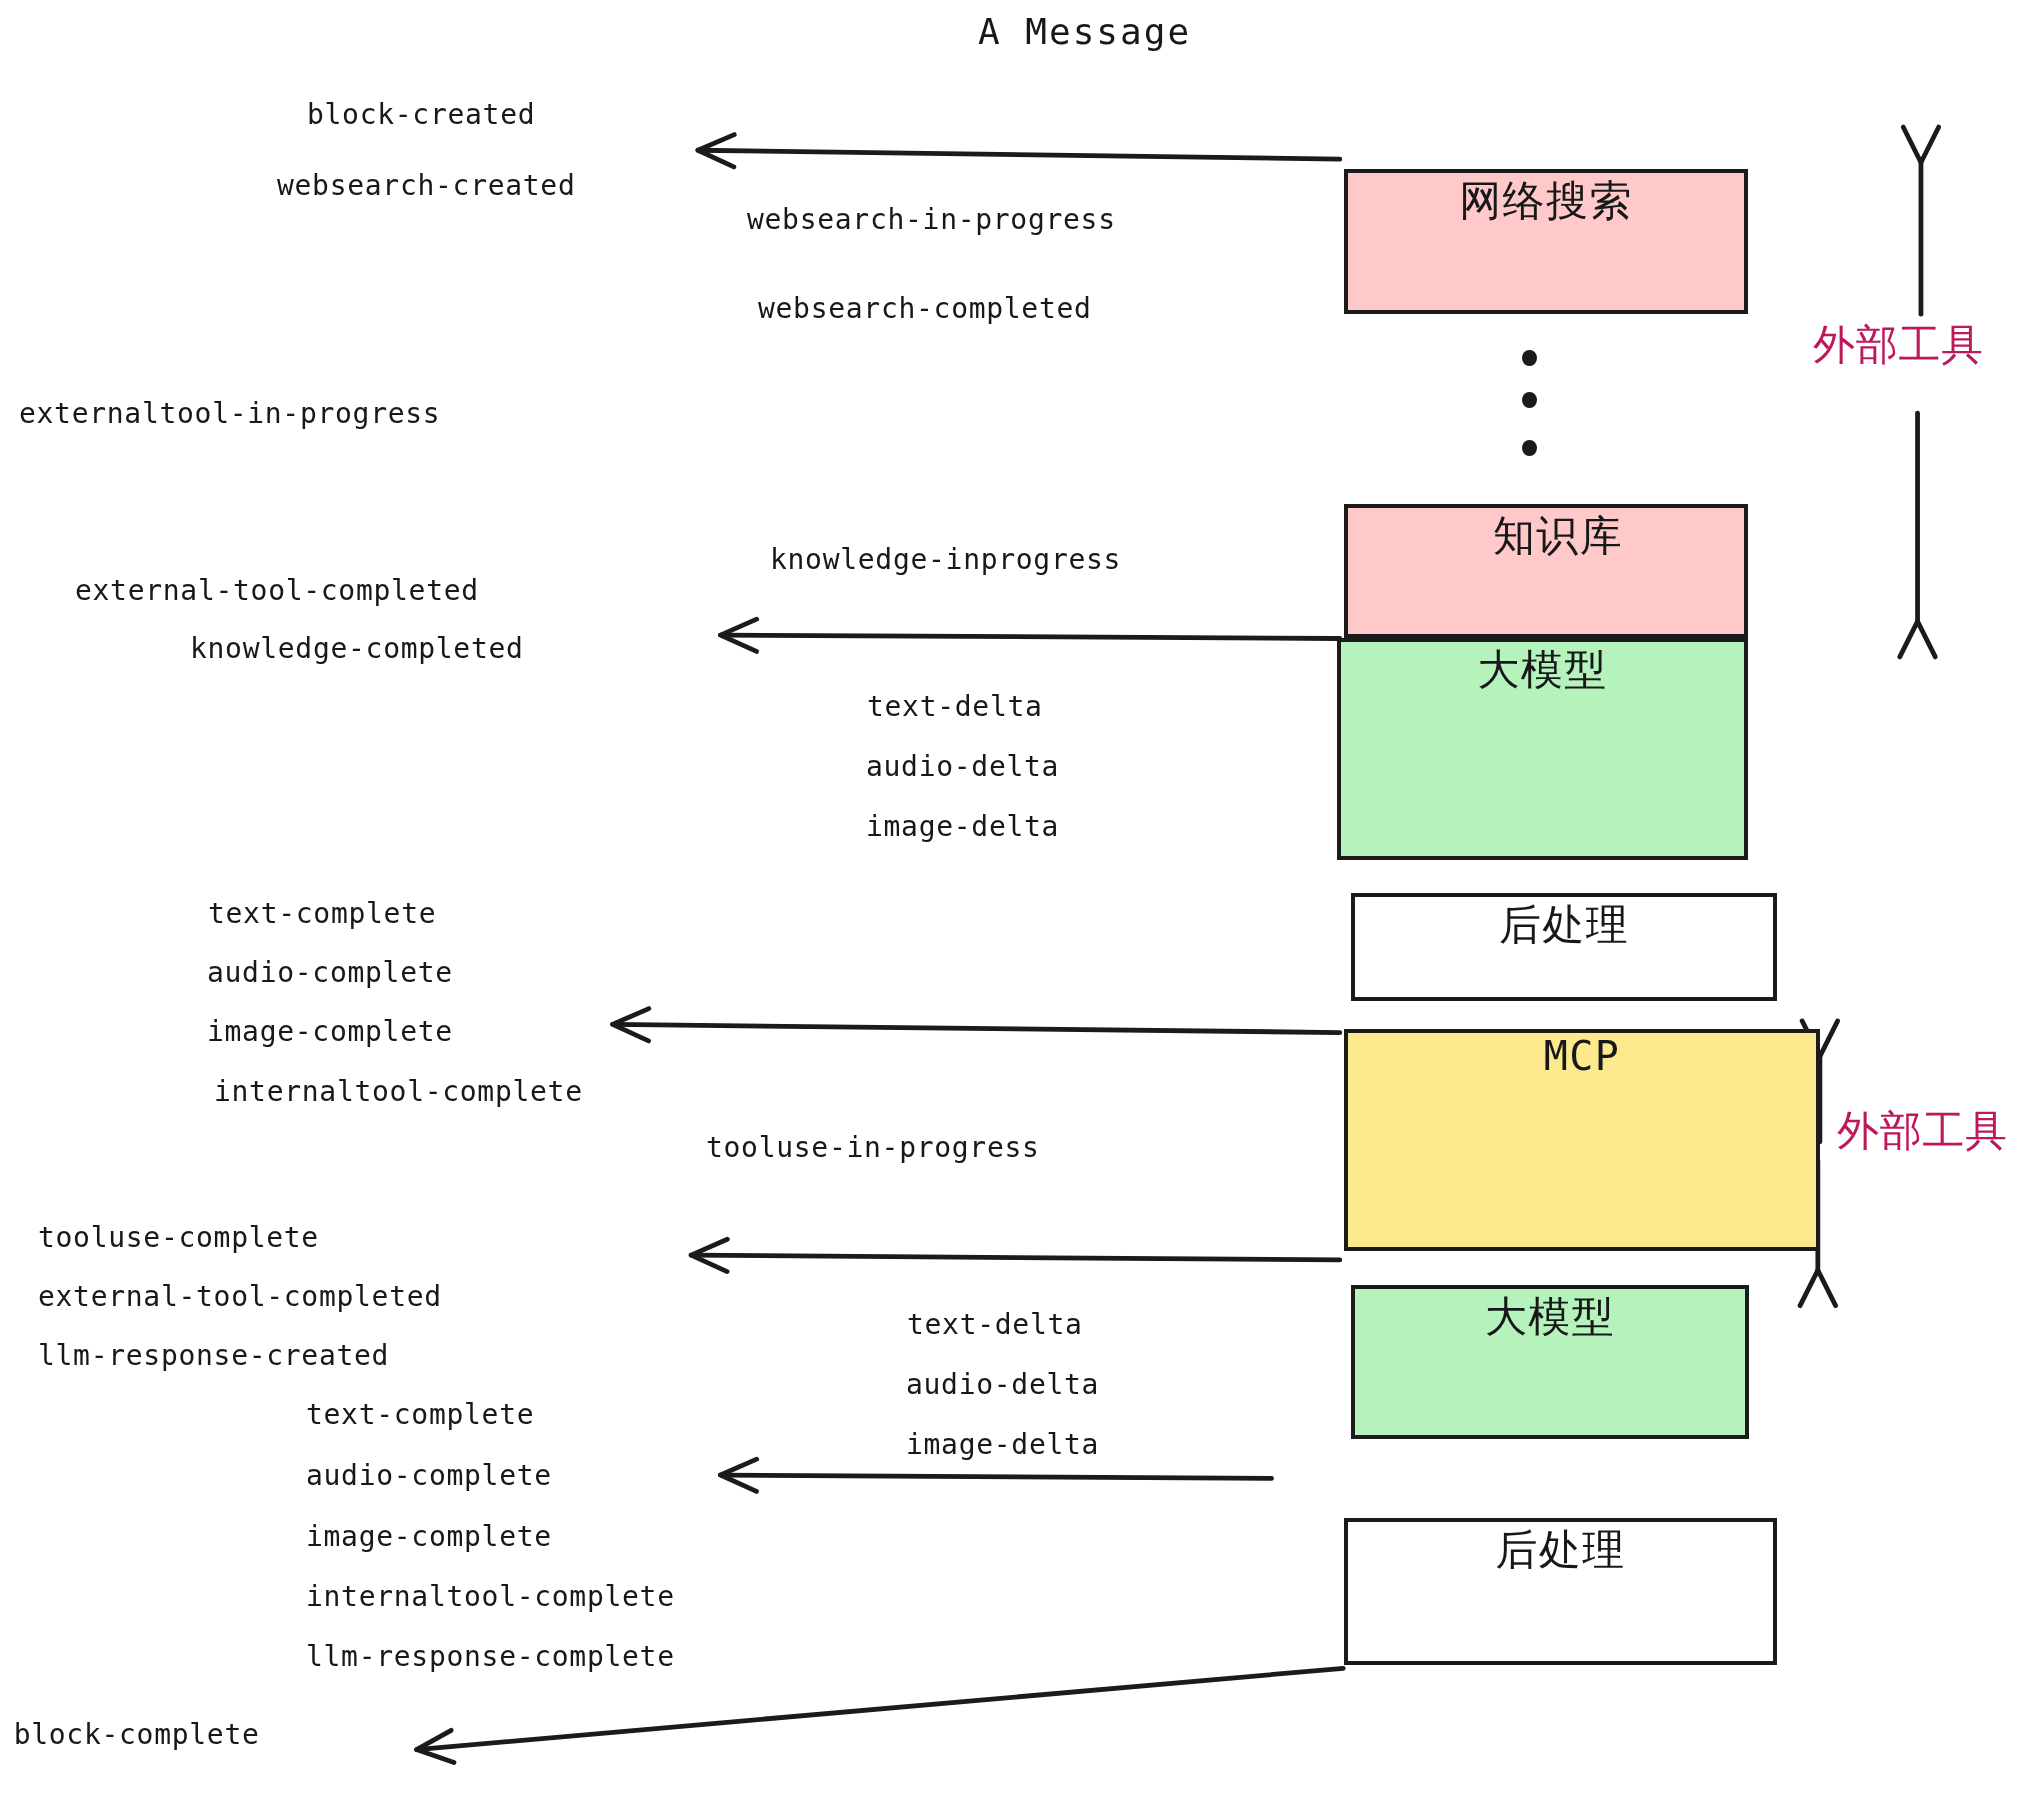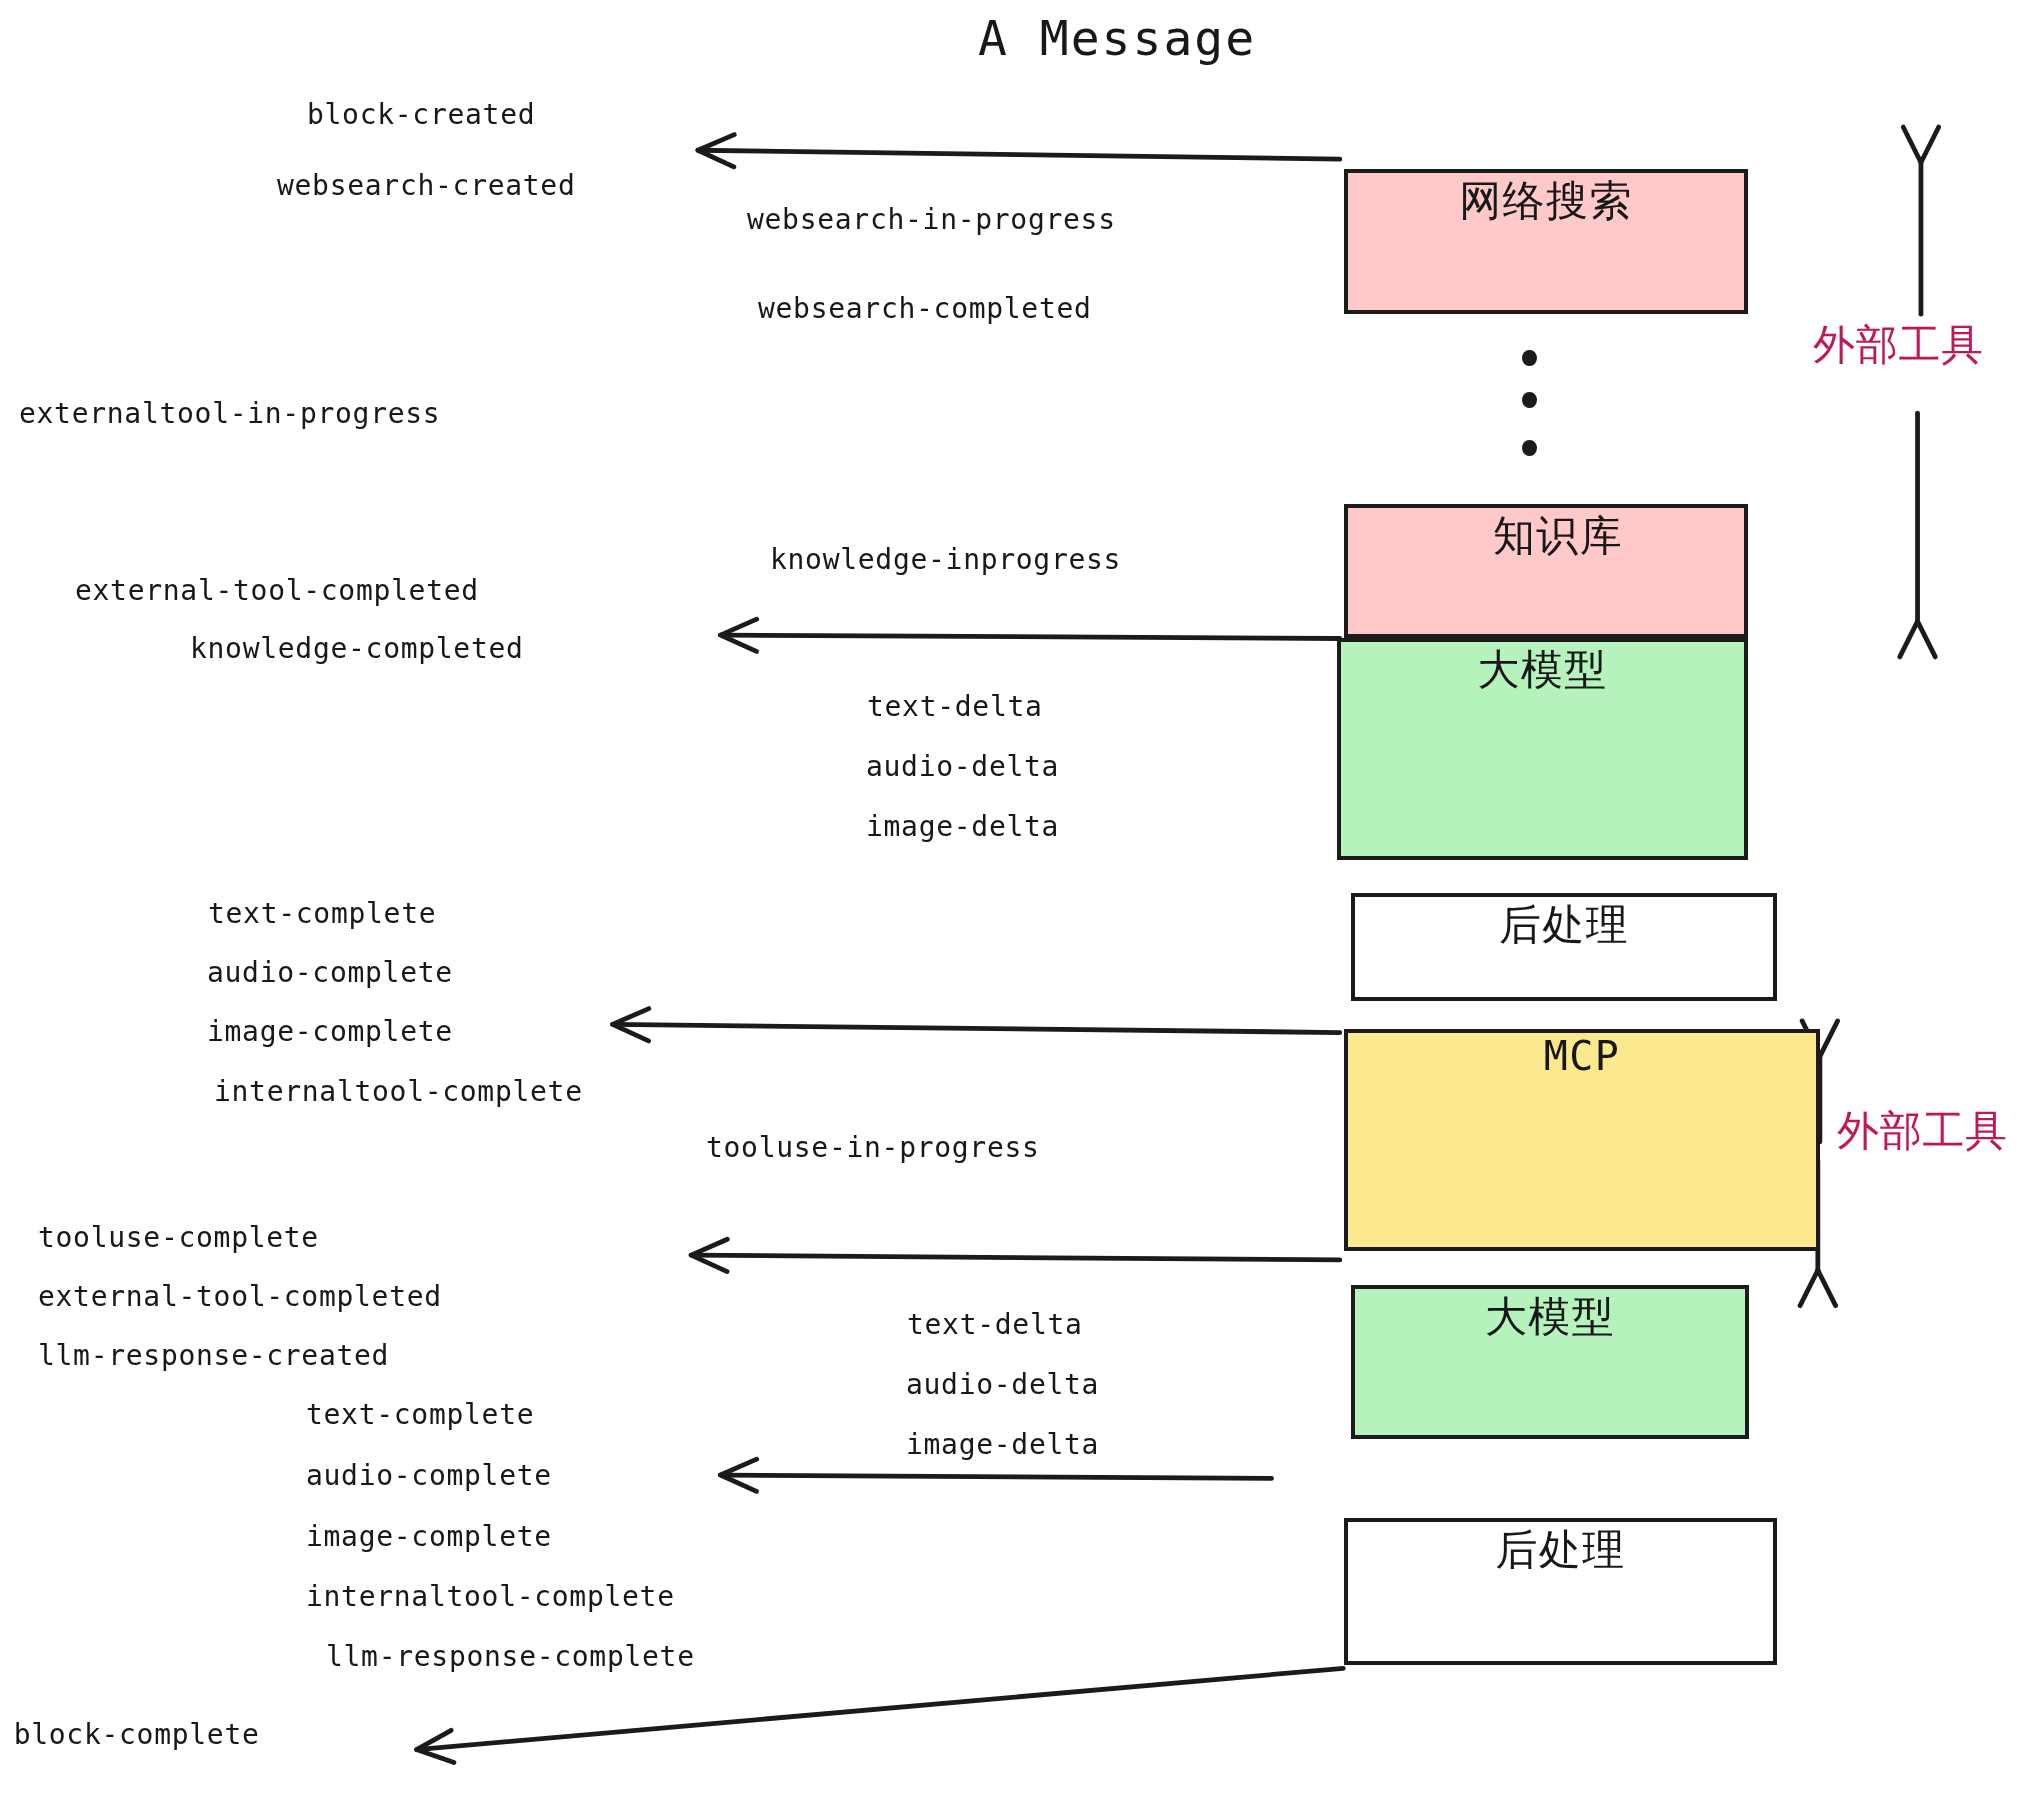--- a/index.html
+++ b/index.html
@@ -23,21 +23,21 @@
     font-family: "DejaVu Sans Mono", "Liberation Mono", monospace;
     font-size: 28px;
     letter-spacing: 0.7px;
     color: #17181a;
     line-height: 1;
   }
   .title {
     position: absolute;
     white-space: nowrap;
     font-family: "DejaVu Sans Mono", "Liberation Mono", monospace;
-    font-size: 48px;
+    font-size: 36px;
     letter-spacing: 2px;
     color: #17181a;
     line-height: 1;
   }
   .node {
     position: absolute;
     box-sizing: border-box;
     border: 4.1px solid #1b1b1b;
     display: flex;
     align-items: flex-start;
@@ -151,21 +151,21 @@
       <div class="evt" style="left: 38px; top: 1224px;">tooluse-complete</div>
       <div class="evt" style="left: 38px; top: 1283px;">external-tool-completed</div>
       <div class="evt" style="left: 38px; top: 1342px;">llm-response-created</div>
       <div class="evt" style="left: 907px; top: 1311px;">text-delta</div>
       <div class="evt" style="left: 906px; top: 1371px;">audio-delta</div>
       <div class="evt" style="left: 906px; top: 1431px;">image-delta</div>
       <div class="evt" style="left: 306px; top: 1401px;">text-complete</div>
       <div class="evt" style="left: 306px; top: 1462px;">audio-complete</div>
       <div class="evt" style="left: 306px; top: 1523px;">image-complete</div>
       <div class="evt" style="left: 306px; top: 1583px;">internaltool-complete</div>
-      <div class="evt" style="left: 306px; top: 1643px; margin-left: 20px;">llm-response-complete</div>
+      <div class="evt" style="left: 306px; top: 1643px;">llm-response-complete</div>
       <div class="evt" style="left: 13.7px; top: 1721px;">block-complete</div>
     </div>
   <div id="dot-layer">
       <div class="dot" style="left: 1522px; top: 350px;"></div>
       <div class="dot" style="left: 1522px; top: 392px;"></div>
       <div class="dot" style="left: 1522px; top: 440px;"></div>
     </div>
   <div id="sidelabel-layer">
       <div class="sidelabel" style="left: 1813px; top: 324px;">外部工具</div>
       <div class="sidelabel" style="left: 1837px; top: 1110px;">外部工具</div>

